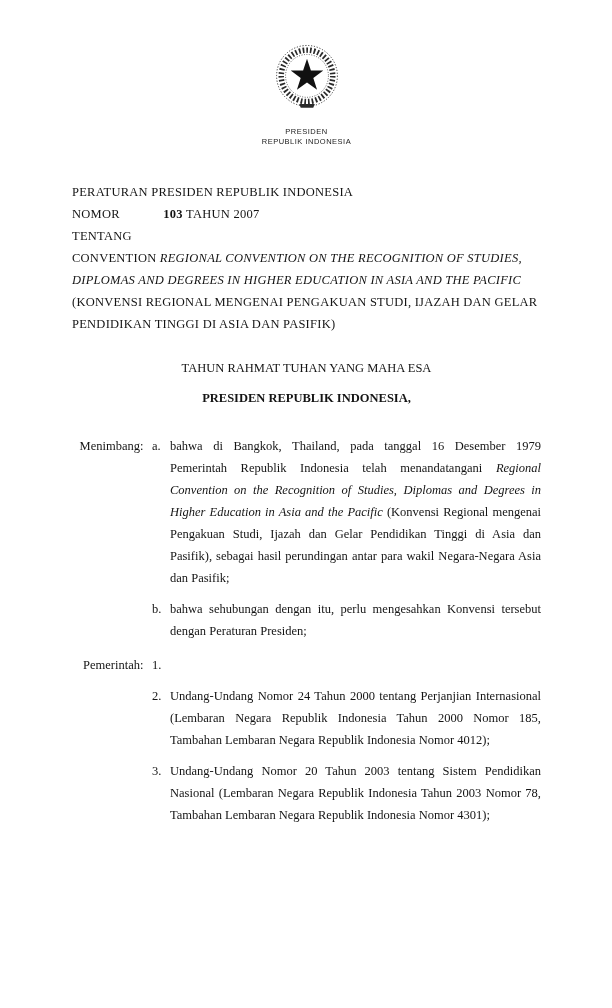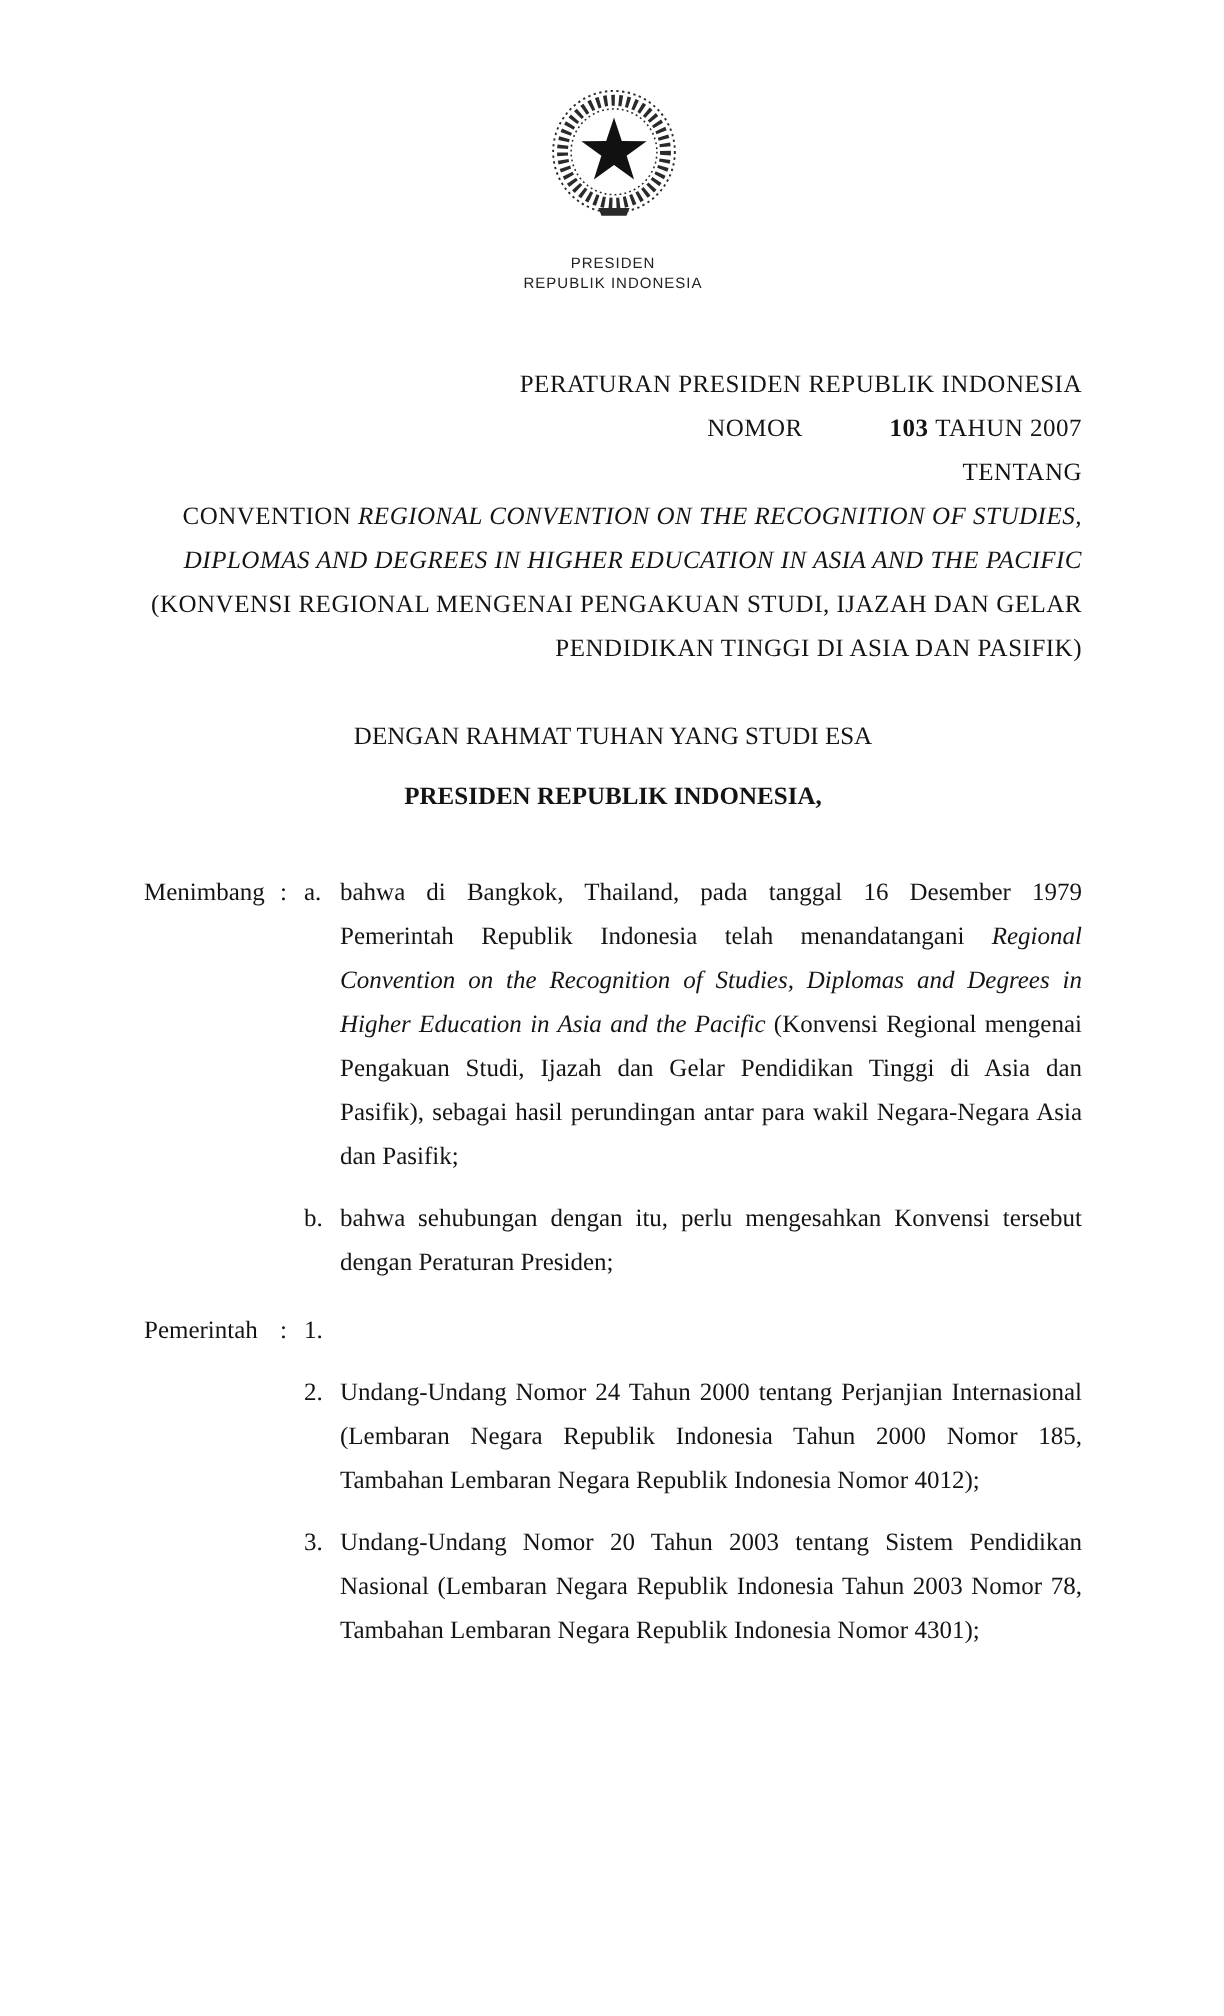--- a/index.html
+++ b/index.html
@@ -24,37 +24,37 @@
     font-family: "Liberation Sans", sans-serif;
     font-size: 7.5px;
     line-height: 10px;
     letter-spacing: 0.5px;
     color: #222;
     margin-top: 2px;
   }
   
   .title-block {
     margin-top: 34px;
-    text-align: right;
+    text-align: left;
     letter-spacing: 0.25px;
   }
   .title-block .num b { font-weight: bold; margin-left: 40px; }
   .subject em { font-style: italic; }
   
   .preamble { text-align: center; }
   .invocation { margin-top: 22px; }
   .authority { margin-top: 8px; font-weight: bold; }
   
   .clauses { margin-top: 26px; }
   .clause-row {
     display: grid;
     grid-template-columns: 68px 12px 18px 1fr;
     margin-bottom: 9px;
   }
-  .clause-label { text-align: left; }
+  .clause-label { text-align: right; }
   .clause-colon { text-align: left; }
   .clause-marker { text-align: left; }
   .clause-text { text-align: justify; }
   .clause-text em { font-style: italic; }
   .group-gap { height: 3px; }
   
   .catchword {
     text-align: right;
     margin-top: 62px;
   }
@@ -90,21 +90,21 @@
     </div>
     <div>TENTANG</div>
     <div class="subject">
       <span>CONVENTION</span>
       <em>REGIONAL CONVENTION ON THE RECOGNITION OF STUDIES, DIPLOMAS AND DEGREES IN HIGHER EDUCATION IN ASIA AND THE PACIFIC</em>
     </div>
     <div class="subject">(KONVENSI REGIONAL MENGENAI PENGAKUAN STUDI, IJAZAH DAN GELAR PENDIDIKAN TINGGI DI ASIA DAN PASIFIK)</div>
   </section>
 
   <section class="preamble">
-    <div class="invocation">DENGAN RAHMAT TUHAN YANG STUDI ESA</div>
+    <div class="invocation">TAHUN RAHMAT TUHAN YANG MAHA ESA</div>
     <div class="authority">PRESIDEN REPUBLIK INDONESIA,</div>
   </section>
 
   <section class="clauses">
     <div class="clause-row">
       <div class="clause-label">Menimbang</div>
       <div class="clause-colon">:</div>
       <div class="clause-marker">a.</div>
       <div class="clause-text">
         <span>bahwa di Bangkok, Thailand, pada tanggal 16 Desember 1979 Pemerintah Republik Indonesia telah menandatangani</span>

